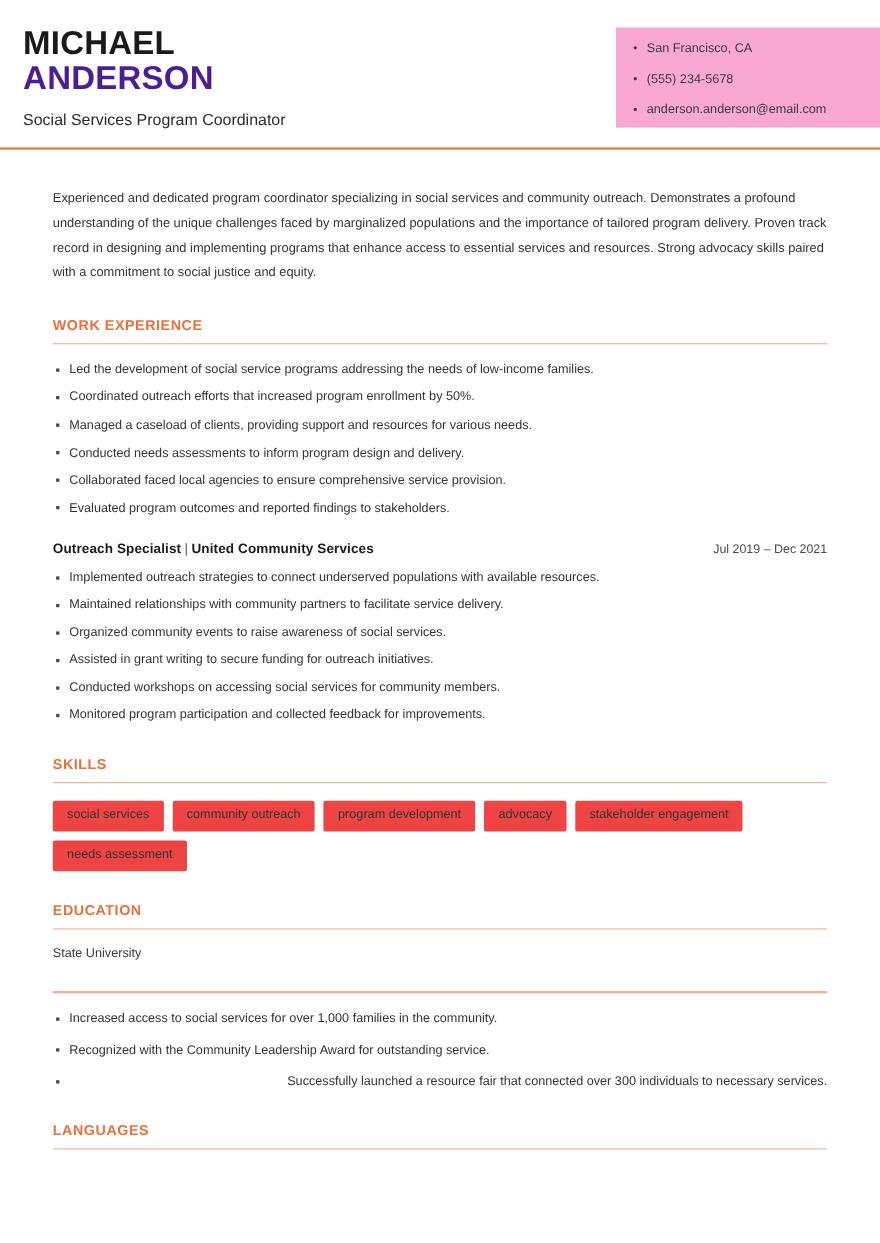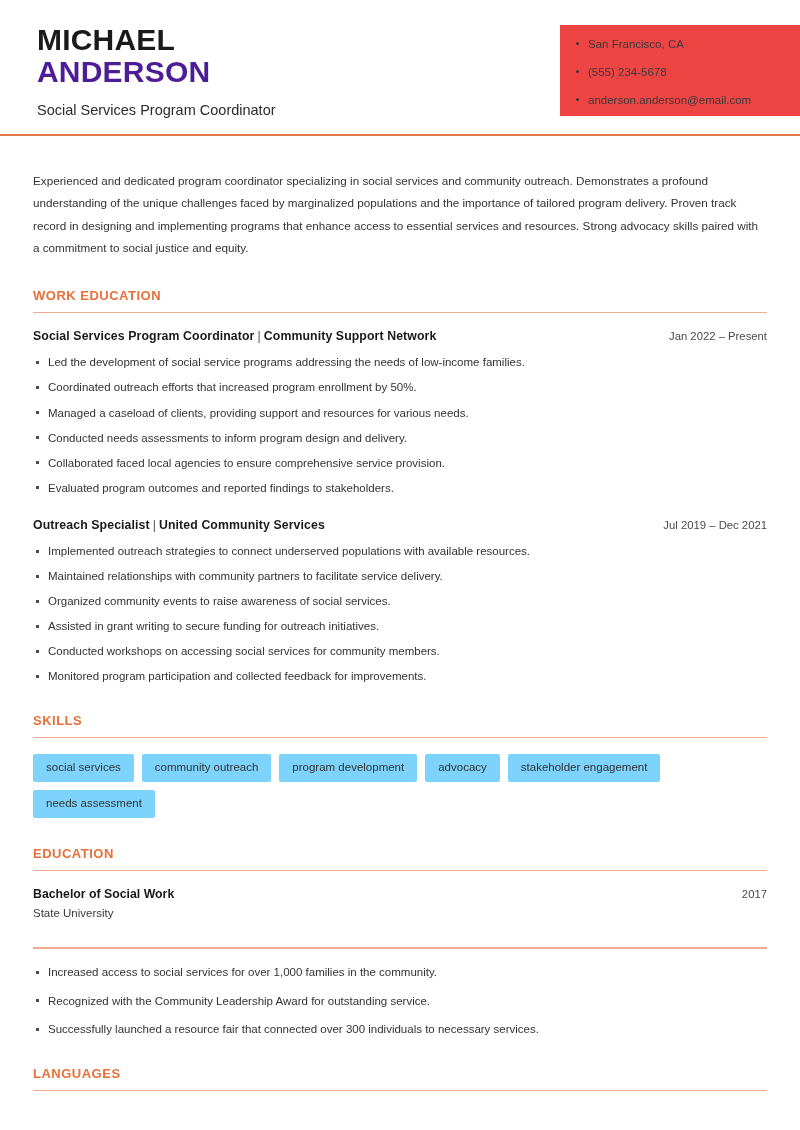--- a/index.html
+++ b/index.html
@@ -23,21 +23,21 @@
     overflow: hidden;
   }
 
   
   .header {
     position: relative;
     height: 140px;
   }
   .header-inner {
     position: absolute;
-    left: 37px;
+    left: 21px;
     top: 24px;
     width: 500px;
   }
   .name-first {
     font-size: 30px;
     font-weight: bold;
     letter-spacing: 0.2px;
     color: #1a1a1a;
     line-height: 1.08;
     margin: 0;
@@ -55,21 +55,21 @@
     color: #2b2b2b;
     margin-top: 12px;
     line-height: 1.3;
   }
   .contact-panel {
     position: absolute;
     left: 560px;
     top: 25px;
     width: 240px;
     height: 91px;
-    background: #ef4444;
+    background: #f9a8d4;
     padding: 12px 4px 0 14px;
   }
   .contact-list {
     list-style: none;
     margin: 0;
     padding: 0;
   }
   .contact-list li {
     position: relative;
     font-size: 11.5px;
@@ -93,21 +93,21 @@
     position: absolute;
     left: 0;
     right: 0;
     top: 134px;
     height: 2px;
     background: #e07a45;
   }
 
   
   .content {
-    padding: 0 33px;
+    padding: 0 48px;
   }
   .summary {
     margin-top: 30px;
     font-size: 11.7px;
     line-height: 1.92;
     color: #333333;
     text-align: left;
   }
 
   .section { margin-top: 28px; }
@@ -174,21 +174,21 @@
     background: #4a4a4a;
   }
 
   
   .chips {
     display: flex;
     flex-wrap: wrap;
     gap: 8px;
   }
   .chip {
-    background: #7dd3fc;
+    background: #ef4444;
     border-radius: 2px;
     padding: 7px 13px;
     font-size: 11.5px;
     color: #333333;
     line-height: 1.2;
     white-space: nowrap;
   }
 
   
   .edu-head {
@@ -206,21 +206,21 @@
     font-size: 11.3px;
     color: #4a4a4a;
     white-space: nowrap;
   }
   .edu-school {
     font-size: 11.5px;
     color: #3a3a3a;
   }
 
   .section-ach ul.bullets li { margin-bottom: 13px; }
-  .section-ach ul.bullets li:last-child { margin-bottom: 0; }
+  .section-ach ul.bullets li:last-child { margin-bottom: 0; text-align: right; }
 </style>
 </head>
 <body>
 
 <div class="page">
 
   <div class="header">
     <div class="header-inner">
       <div class="name-first">MICHAEL</div>
       <div class="name-last">ANDERSON</div>
@@ -236,30 +236,24 @@
     </div>
 
     <div class="header-rule"></div>
   </div>
 
   <div class="content">
 
     <div class="summary">Experienced and dedicated program coordinator specializing in social services and community outreach. Demonstrates a profound understanding of the unique challenges faced by marginalized populations and the importance of tailored program delivery. Proven track record in designing and implementing programs that enhance access to essential services and resources. Strong advocacy skills paired with a commitment to social justice and equity.</div>
 
     <div class="section">
-      <div class="section-title">WORK EDUCATION</div>
+      <div class="section-title">WORK EXPERIENCE</div>
       <div class="section-rule"></div>
 
       <div class="job">
-        <div class="job-head">
-          <div class="job-role">
-            <span>Social Services Program Coordinator</span><span class="job-sep">|</span><span>Community Support Network</span>
-          </div>
-          <div class="job-dates">Jan 2022 – Present</div>
-        </div>
         <ul class="bullets">
           <li>Led the development of social service programs addressing the needs of low-income families.</li>
           <li>Coordinated outreach efforts that increased program enrollment by 50%.</li>
           <li>Managed a caseload of clients, providing support and resources for various needs.</li>
           <li>Conducted needs assessments to inform program design and delivery.</li>
           <li>Collaborated faced local agencies to ensure comprehensive service provision.</li>
           <li>Evaluated program outcomes and reported findings to stakeholders.</li>
         </ul>
       </div>
 
@@ -291,24 +285,20 @@
         <span class="chip">advocacy</span>
         <span class="chip">stakeholder engagement</span>
         <span class="chip">needs assessment</span>
       </div>
     </div>
 
     <div class="section">
       <div class="section-title">EDUCATION</div>
       <div class="section-rule"></div>
       <div>
-        <div class="edu-head">
-          <div class="edu-degree">Bachelor of Social Work</div>
-          <div class="edu-year">2017</div>
-        </div>
         <div class="edu-school">State University</div>
       </div>
     </div>
 
     <div class="section section-ach">
       <div class="section-rule"></div>
       <ul class="bullets">
         <li>Increased access to social services for over 1,000 families in the community.</li>
         <li>Recognized with the Community Leadership Award for outstanding service.</li>
         <li>Successfully launched a resource fair that connected over 300 individuals to necessary services.</li>

